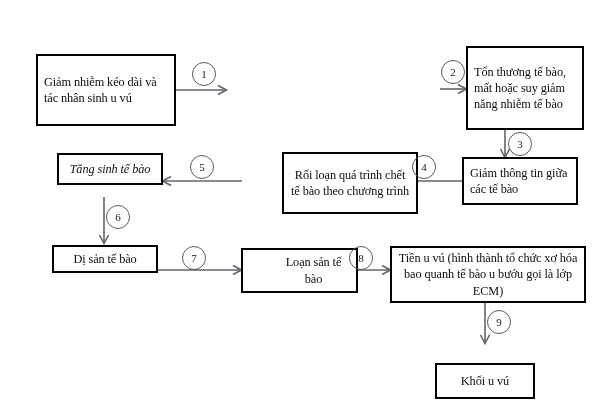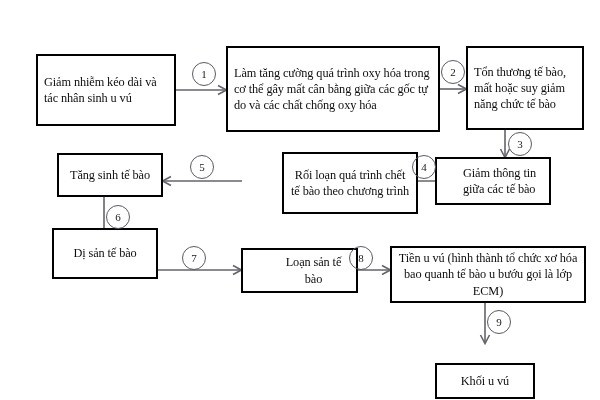--- a/index.html
+++ b/index.html
@@ -120,41 +120,38 @@
     <g>
       <path class="edge-line" d="M 485 302 L 485 343"></path>
       <path class="arrow-head" d="M 480.5 335 L 485 343.5 L 489.5 335"></path>
     </g>
   </svg>
 
   <div class="node align-left" style="left:36px; top:54px; width:140px; height:72px;">
     <span class="txt">Giảm nhiễm kéo dài và tác nhân sinh u vú</span>
   </div>
 
-  <div class="node align-left" style="left:226px; top:46px; width:214px; height:86px;">
-    <span class="txt">Làm tăng cường quá trình oxy hóa trong cơ thể gây mất cân bằng giữa các gốc tự do và các chất chống oxy hóa</span>
+
+  <div class="node align-left" style="left:466px; top:46px; width:118px; height:84px;">
+    <span class="txt">Tổn thương tế bào, mất hoặc suy giảm năng nhiễm tế bào</span>
   </div>
 
-  <div class="node align-left" style="left:466px; top:46px; width:118px; height:84px;">
-    <span class="txt">Tổn thương tế bào, mất hoặc suy giảm năng chức tế bào</span>
-  </div>
-
-  <div class="node align-left" style="left:435px; top:157px; width:116px; height:48px;padding-left:20px;">
+  <div class="node align-left" style="left:462px; top:157px; width:116px; height:48px;">
     <span class="txt">Giảm thông tin giữa các tế bào</span>
   </div>
 
   <div class="node align-center" style="left:242px; top:152px; width:136px; height:62px;margin-left:40px;">
     <span class="txt">Rối loạn quá trình chết tế bào theo chương trình</span>
   </div>
 
-  <div class="node align-center" style="left:57px; top:153px; width:106px; height:44px;">
+  <div class="node align-center" style="left:57px; top:153px; width:106px; height:32px;font-style:italic;">
     <span class="txt">Tăng sinh tế bào</span>
   </div>
 
-  <div class="node align-center" style="left:52px; top:228px; width:106px; height:51px;">
+  <div class="node align-center" style="left:52px; top:245px; width:106px; height:28px;">
     <span class="txt">Dị sản tế bào</span>
   </div>
 
   <div class="node align-center" style="left:241px; top:248px; width:117px; height:45px;padding-left:28px;">
     <span class="txt">Loạn sản tế bào</span>
   </div>
 
   <div class="node align-center" style="left:390px; top:246px; width:196px; height:57px;">
     <span class="txt">Tiền u vú (hình thành tổ chức xơ hóa bao quanh tế bào u bướu gọi là lớp ECM)</span>
   </div>

